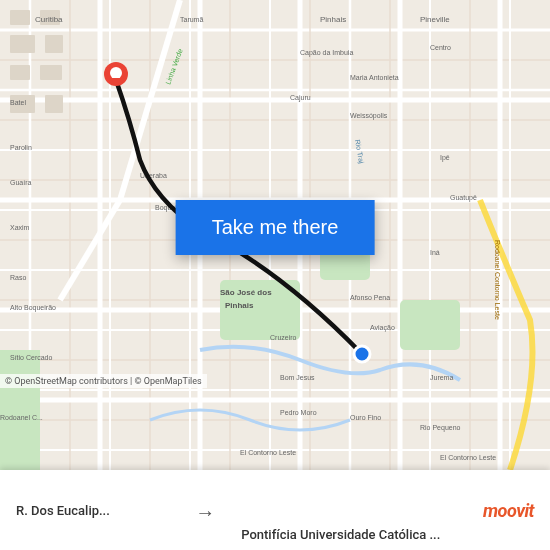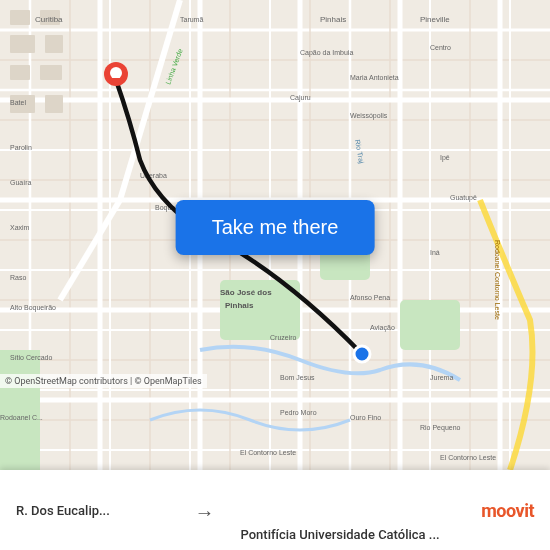--- a/index.html
+++ b/index.html
@@ -25,21 +25,21 @@
     }
 
     #take-me-there-btn {
       position: absolute;
       top: 200px;
       left: 50%;
       transform: translateX(-50%);
       background-color: #1a73e8;
       color: white;
       border: none;
-      border-radius: 8px;
+      border-radius: 0;
       padding: 16px 36px;
       font-size: 20px;
       font-weight: 500;
       cursor: pointer;
       box-shadow: 0 4px 12px rgba(0,0,0,0.3);
       white-space: nowrap;
       z-index: 10;
     }
 
     #bottom-bar {
@@ -86,20 +86,21 @@
       text-overflow: ellipsis;
       white-space: nowrap;
       margin-top: 48px;
     }
 
     .moovit-logo {
       display: flex;
       flex-direction: column;
       align-items: flex-end;
       margin-left: 12px;
+      font-style: italic;
     }
 
     .moovit-text {
       font-size: 18px;
       font-weight: 700;
       color: #e8562a;
       letter-spacing: -0.5px;
     }
 
     .osm-attribution {

